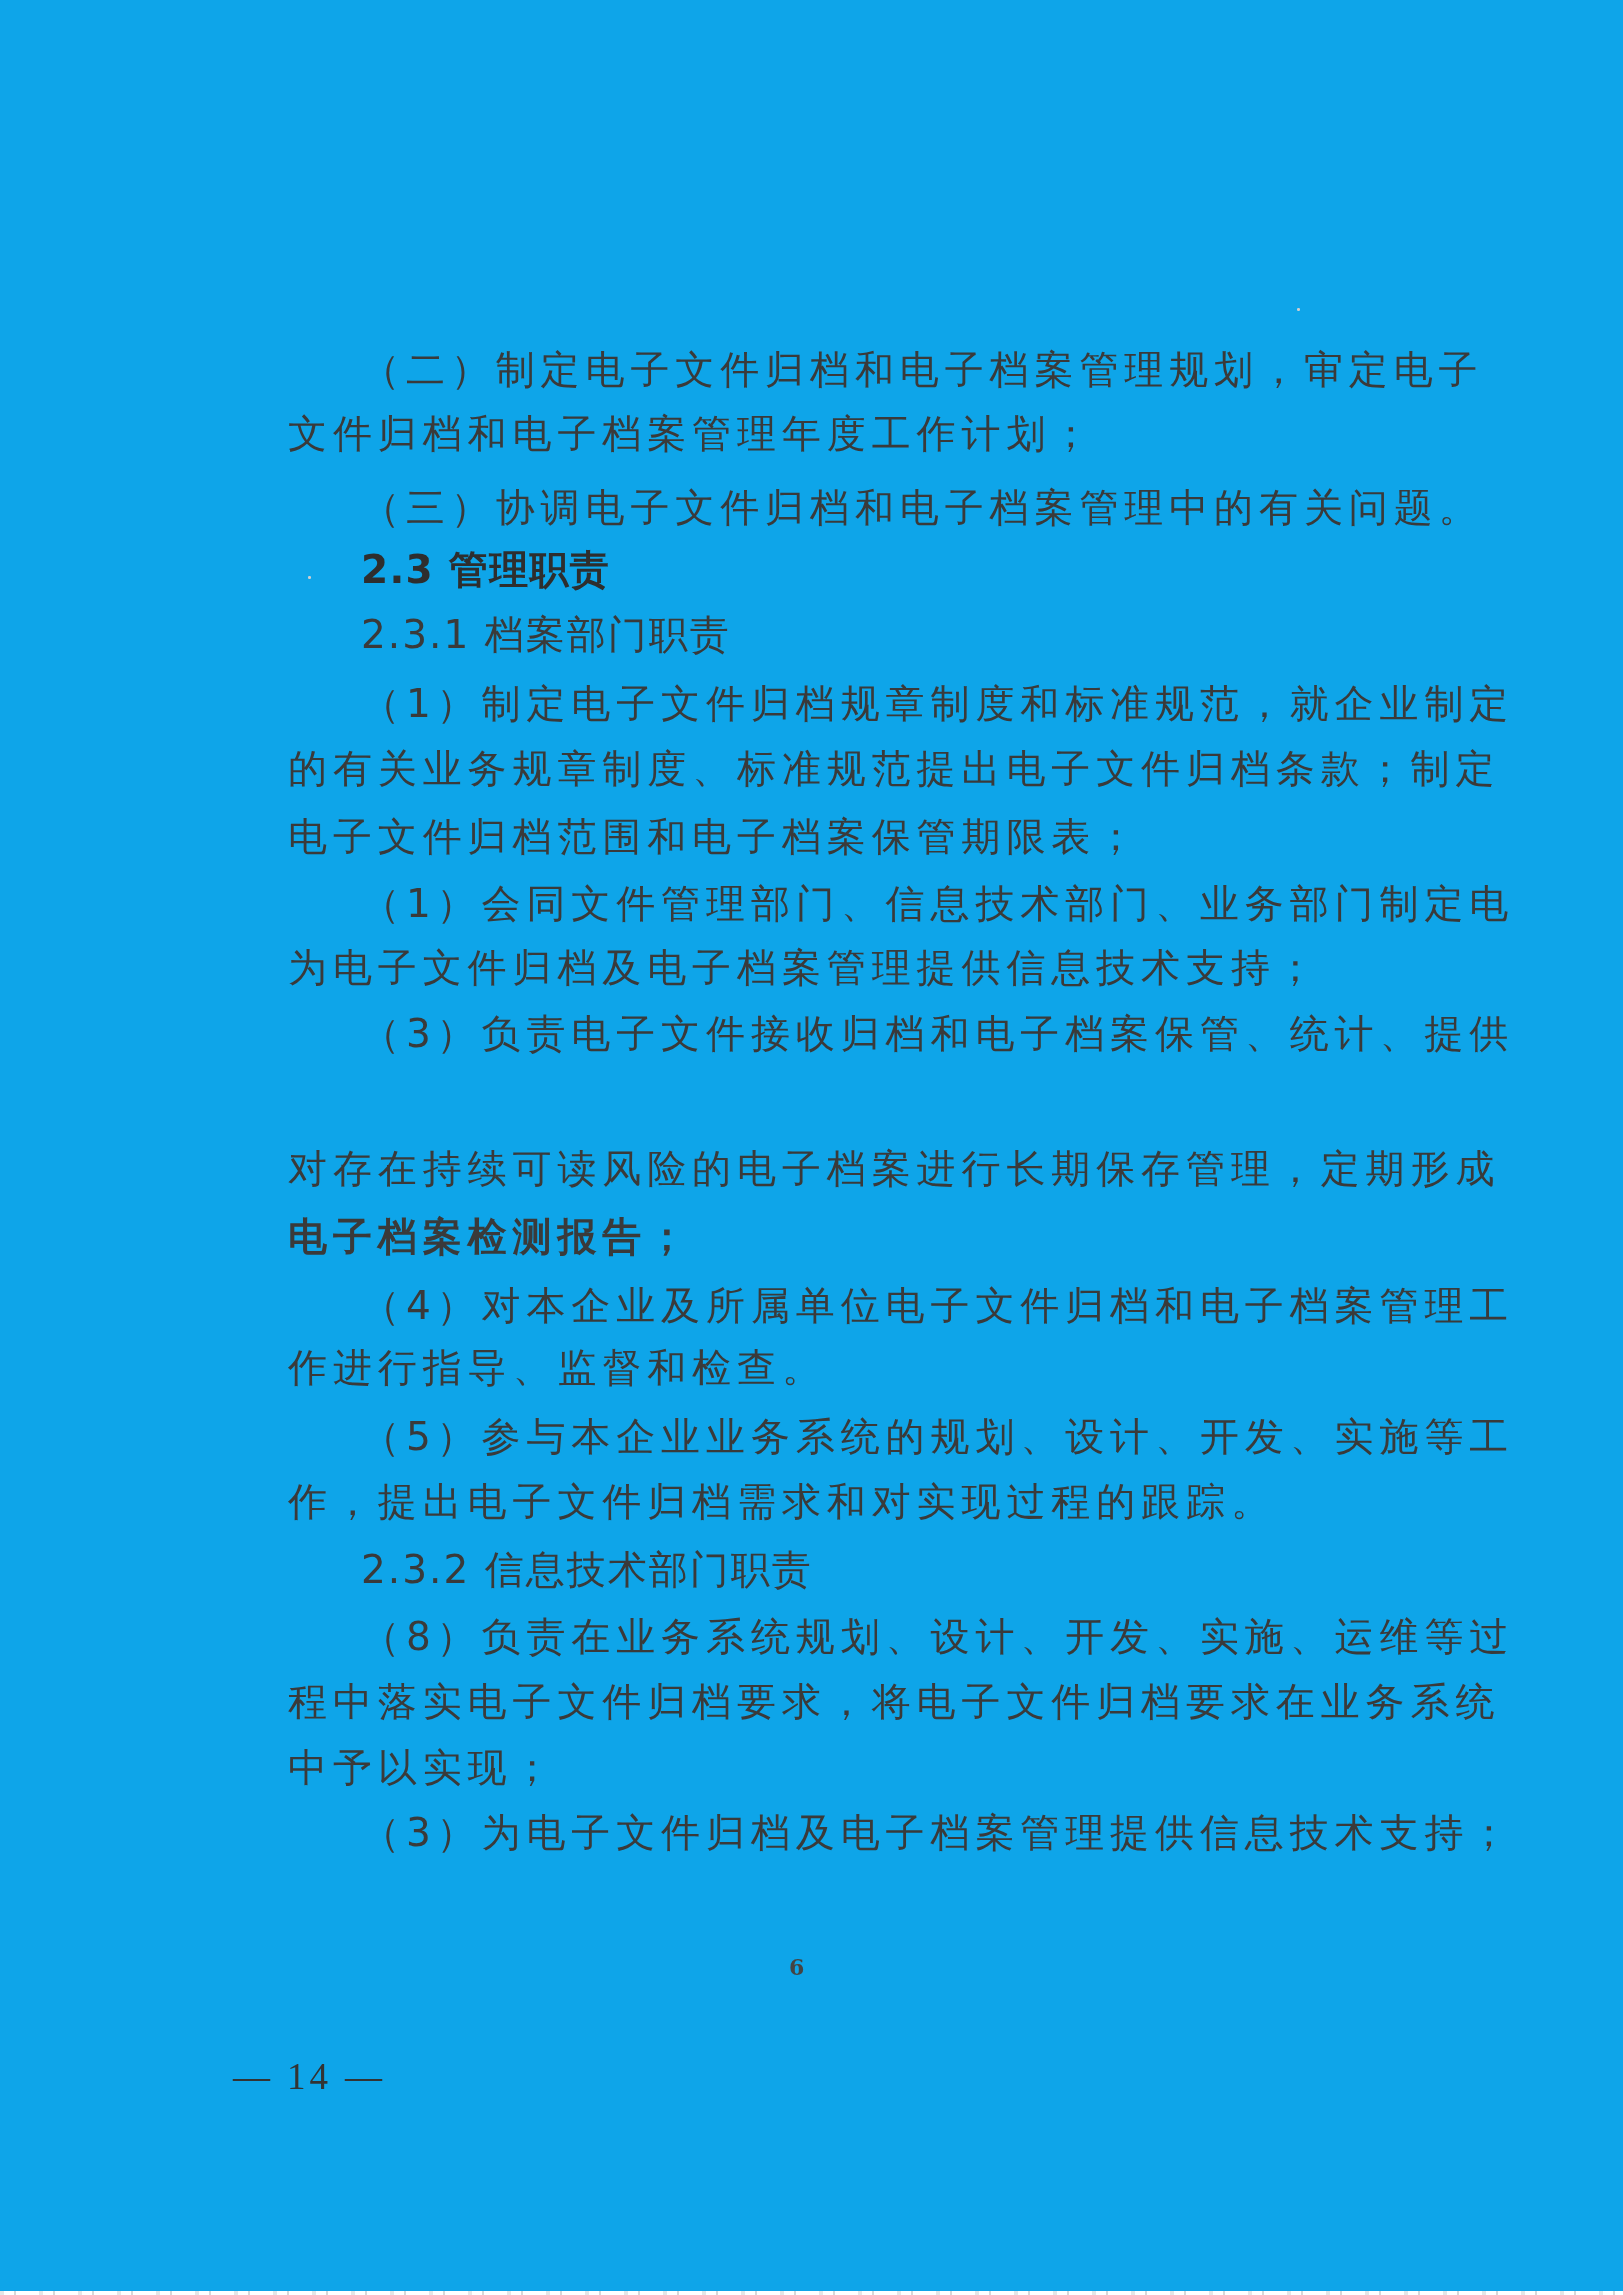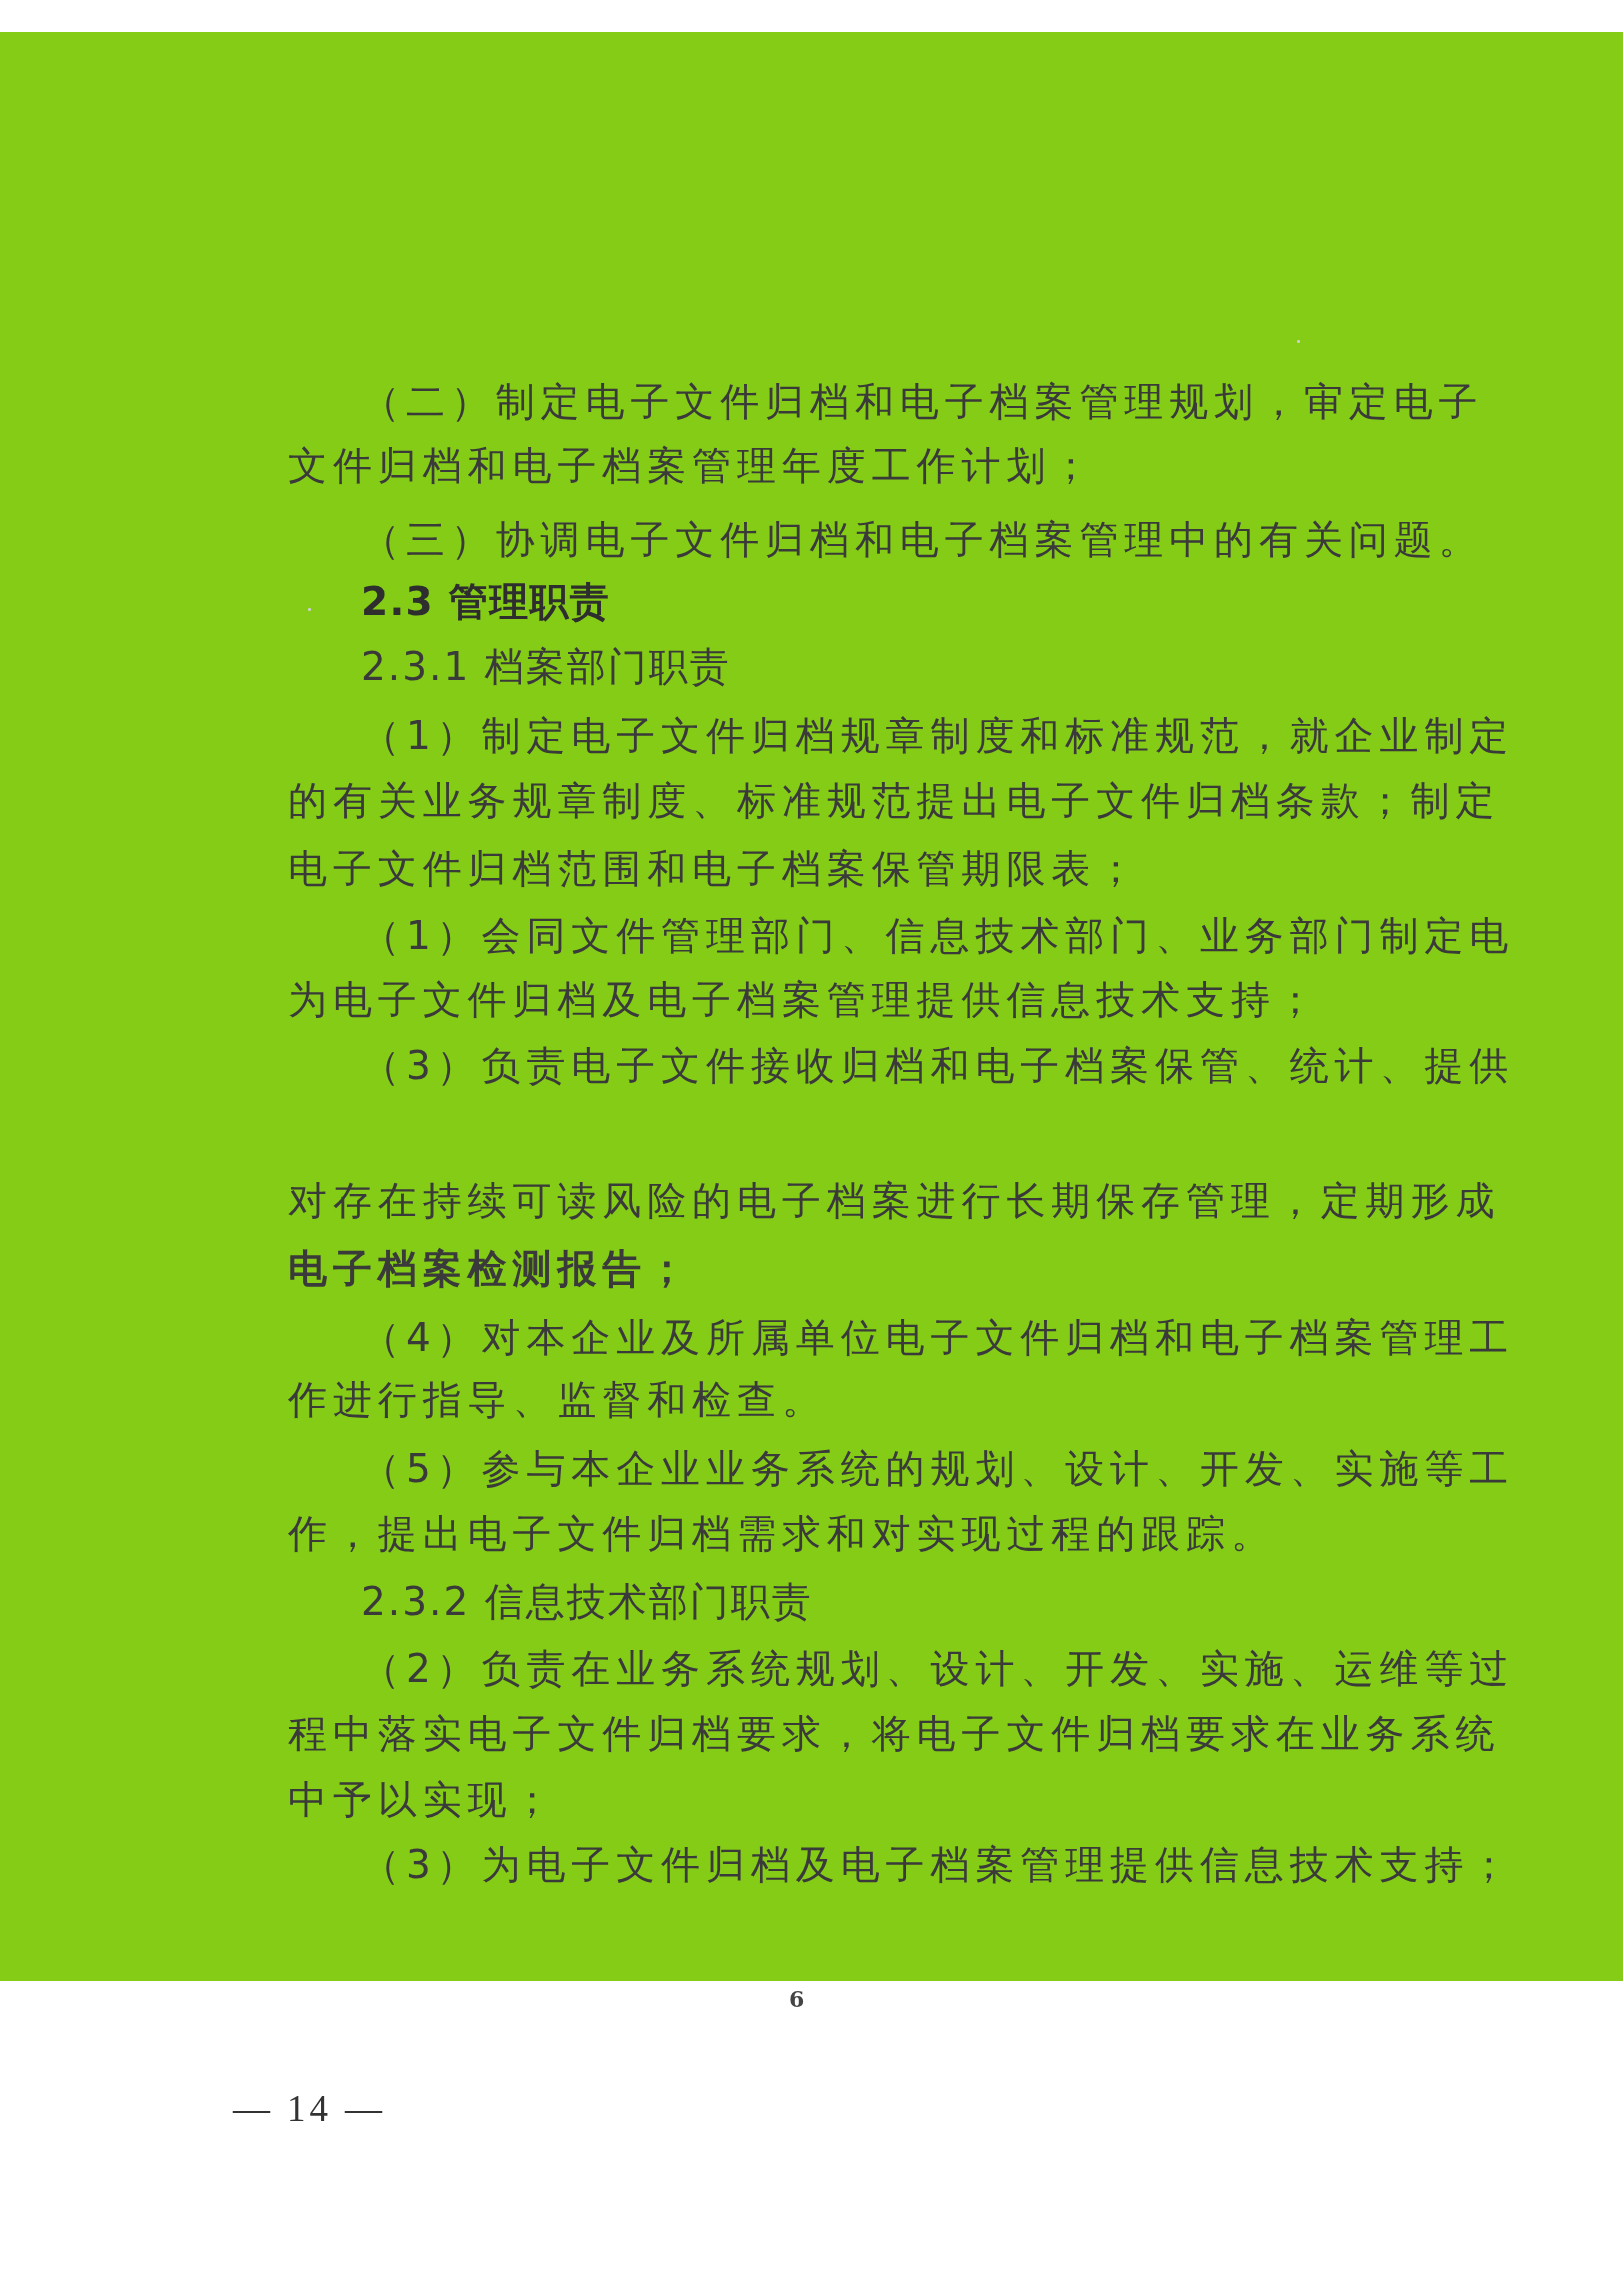--- a/index.html
+++ b/index.html
@@ -12,23 +12,22 @@
     height: 2295px;
     position: relative;
     overflow: hidden;
     font-family: "DejaVu Sans", "Liberation Sans", sans-serif;
     color: #3c3c3c;
   }
   .page {
     position: absolute;
     left: 0; top: 0;
     width: 1623px;
-    height: 1949px;
-    background: #84cc16;
-    margin-top: 32px;
+    height: 2295px;
+    background: #0ea5e9;
   }
   .line {
     position: absolute;
     left: 288px;
     width: 1034px;
     height: 65px;
     font-size: 39px;
     line-height: 65px;
     letter-spacing: 5.9px;
     white-space: nowrap;
@@ -107,21 +106,21 @@
   <div class="line" style="top:1204px;font-weight:bold;">电子档案检测报告；</div>
 
   <div class="line indent justify" style="top:1273px;">（4）对本企业及所属单位电子文件归档和电子档案管理工</div>
   <div class="line" style="top:1335px;">作进行指导、监督和检查。</div>
 
   <div class="line indent justify" style="top:1404px;">（5）参与本企业业务系统的规划、设计、开发、实施等工</div>
   <div class="line" style="top:1469px;">作，提出电子文件归档需求和对实现过程的跟踪。</div>
 
   <div class="line indent heading-sub" style="top:1537px;">2.3.2 信息技术部门职责</div>
 
-  <div class="line indent justify" style="top:1604px;">（2）负责在业务系统规划、设计、开发、实施、运维等过</div>
+  <div class="line indent justify" style="top:1604px;">（8）负责在业务系统规划、设计、开发、实施、运维等过</div>
   <div class="line justify" style="top:1669px;">程中落实电子文件归档要求，将电子文件归档要求在业务系统</div>
   <div class="line" style="top:1735px;">中予以实现；</div>
 
   <div class="line indent justify" style="top:1800px;">（3）为电子文件归档及电子档案管理提供信息技术支持；</div>
 
   <div class="page-num-inner">6</div>
   <div class="page-num-outer">— 14 —</div>
 
   <div class="scan-dot" style="left:308px; top:576px;"></div>
   <div class="scan-dot" style="left:1297px; top:308px;"></div>

